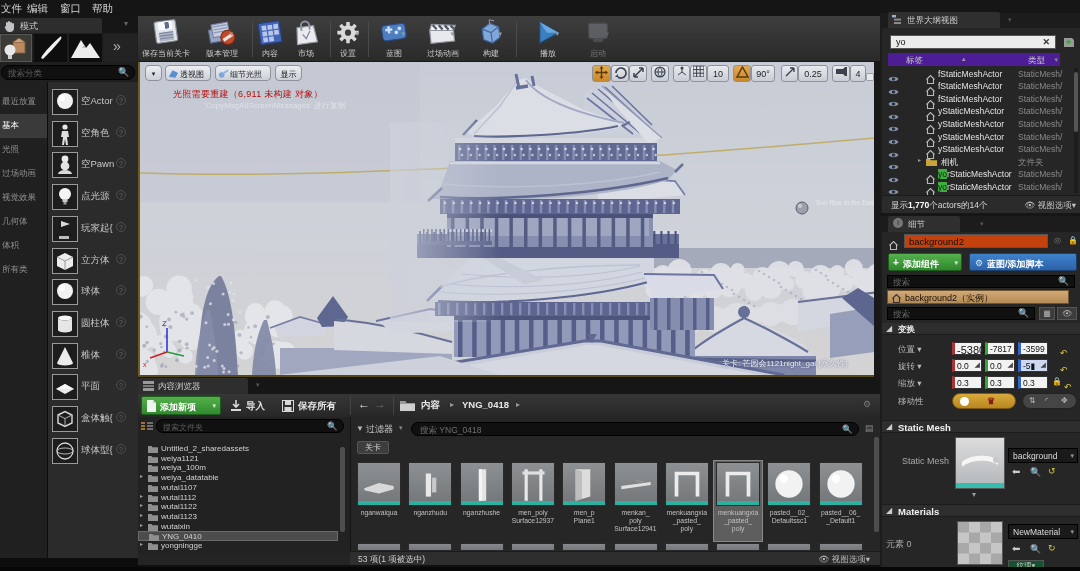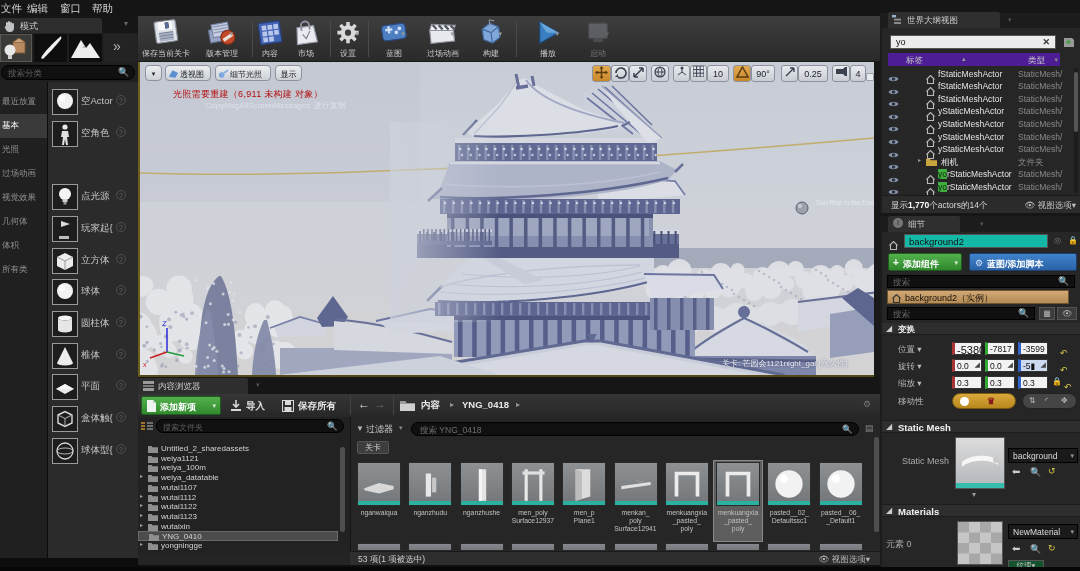--- a/index.html
+++ b/index.html
@@ -101,20 +101,29 @@
             </svg></div>
           <span class="abs ell" style="left:33px;top:8px;width:34px;font-size:9.5px;color:#c8c8c8;">空Actor</span>
           <span class="abs" style="left:68px;top:8px;width:10px;height:10px;border:1px solid #4e4e4e;border-radius:50%;font-size:7px;color:#6a6a6a;text-align:center;line-height:10px;">?</span>
         </div>
         <div class="abs" style="left:0;top:36.7px;width:90px;height:31px;">
           <div class="abs" style="left:4px;top:2px;width:26px;height:26px;background:#1d1d1d;border:1px solid #9a9a9a;"><svg width="24" height="24" viewBox="0 0 24 24">
               <circle cx="12" cy="5" r="2.6" fill="#e8e8e8"></circle>
               <path d="M9 9 h6 l1 6 h-2 l1 8 h-2 l-1 -6 l-1 6 h-2 l1 -8 h-2 z" fill="#e0e0e0"></path>
             </svg></div>
           <span class="abs ell" style="left:33px;top:8px;width:34px;font-size:9.5px;color:#c8c8c8;">空角色</span>
+          <span class="abs" style="left:68px;top:8px;width:10px;height:10px;border:1px solid #4e4e4e;border-radius:50%;font-size:7px;color:#6a6a6a;text-align:center;line-height:10px;">?</span>
+        </div>
+        <div class="abs" style="left:0;top:68.4px;width:90px;height:31px;">
+          <div class="abs" style="left:4px;top:2px;width:26px;height:26px;background:#1d1d1d;border:1px solid #9a9a9a;"><svg width="24" height="24" viewBox="0 0 24 24">
+              <circle cx="12" cy="6" r="3.4" fill="#ececec"></circle>
+              <circle cx="12" cy="13" r="4.4" fill="#e2e2e2"></circle>
+              <path d="M5 21 a7 4 0 0 1 14 0 z" fill="#d8d8d8"></path>
+            </svg></div>
+          <span class="abs ell" style="left:33px;top:8px;width:34px;font-size:9.5px;color:#c8c8c8;">空Pawn</span>
           <span class="abs" style="left:68px;top:8px;width:10px;height:10px;border:1px solid #4e4e4e;border-radius:50%;font-size:7px;color:#6a6a6a;text-align:center;line-height:10px;">?</span>
         </div>
         <div class="abs" style="left:0;top:100.1px;width:90px;height:31px;">
           <div class="abs" style="left:4px;top:2px;width:26px;height:26px;background:#1d1d1d;border:1px solid #9a9a9a;"><svg width="24" height="24" viewBox="0 0 24 24">
               <circle cx="12" cy="9" r="6" fill="#f4f4f4"></circle>
               <rect x="9.5" y="14" width="5" height="3" fill="#cdcdcd"></rect>
               <rect x="10.5" y="17" width="3" height="2.5" fill="#9d9d9d"></rect>
             </svg></div>
           <span class="abs ell" style="left:33px;top:8px;width:34px;font-size:9.5px;color:#c8c8c8;">点光源</span>
           <span class="abs" style="left:68px;top:8px;width:10px;height:10px;border:1px solid #4e4e4e;border-radius:50%;font-size:7px;color:#6a6a6a;text-align:center;line-height:10px;">?</span>
@@ -1337,21 +1346,21 @@
       <div class="abs" style="left:0;top:213px;width:200px;height:3px;background:#161616;"></div>
       <div class="abs" style="left:8px;top:216px;width:72px;height:16px;background:#2f2f2f;border-radius:2px 2px 0 0;">
         <span class="abs" style="left:5px;top:2px;width:10px;height:10px;border-radius:50%;background:#777;color:#222;font-size:7.5px;text-align:center;line-height:10px;">i</span>
         <span class="abs" style="left:20px;top:3px;font-size:8.5px;color:#cccccc;">细节</span>
       </div>
       <span class="abs" style="left:100px;top:220px;font-size:7px;color:#555;">▾</span>
       <div class="abs" style="left:2px;top:232px;width:198px;height:339px;background:#262626;">
         <span class="abs" style="left:7px;top:4px;"><svg width="9" height="9" viewBox="0 0 9 9">
             <path d="M0.5 4.5 L4.5 0.5 L8.5 4.5 M1.5 4 V8.5 H7.5 V4" fill="none" stroke="#b8b8b8" stroke-width="1.1"></path>
           </svg></span>
-        <div class="abs" style="left:22px;top:2px;width:144px;height:14px;background:#14b8a6;border:1px solid #555;">
+        <div class="abs" style="left:22px;top:2px;width:144px;height:14px;background:#c2410c;border:1px solid #555;">
           <span class="abs" style="left:4px;top:1px;font-size:9.5px;color:#111;">background2</span>
         </div>
         <span class="abs" style="left:172px;top:4px;font-size:8px;color:#777;">◎</span>
         <span class="abs" style="left:186px;top:4px;font-size:8px;color:#999;">🔒</span>
         <div class="abs" style="left:6px;top:21px;width:74px;height:18px;background:linear-gradient(#54b14c,#2f882d);border:1px solid #1d5c1c;border-radius:2px;">
           <span class="abs" style="left:4px;top:3px;font-size:10px;font-weight:bold;color:#fff;">+</span>
           <span class="abs" style="left:14px;top:4px;font-size:9px;font-weight:bold;color:#fff;">添加组件</span>
           <span class="abs" style="right:3px;top:5px;font-size:7px;color:#d6ecd6;">▾</span>
         </div>
         <div class="abs" style="left:87px;top:21px;width:108px;height:18px;background:linear-gradient(#3f83cc,#2b62a6);border:1px solid #1c3f6e;border-radius:2px;">

